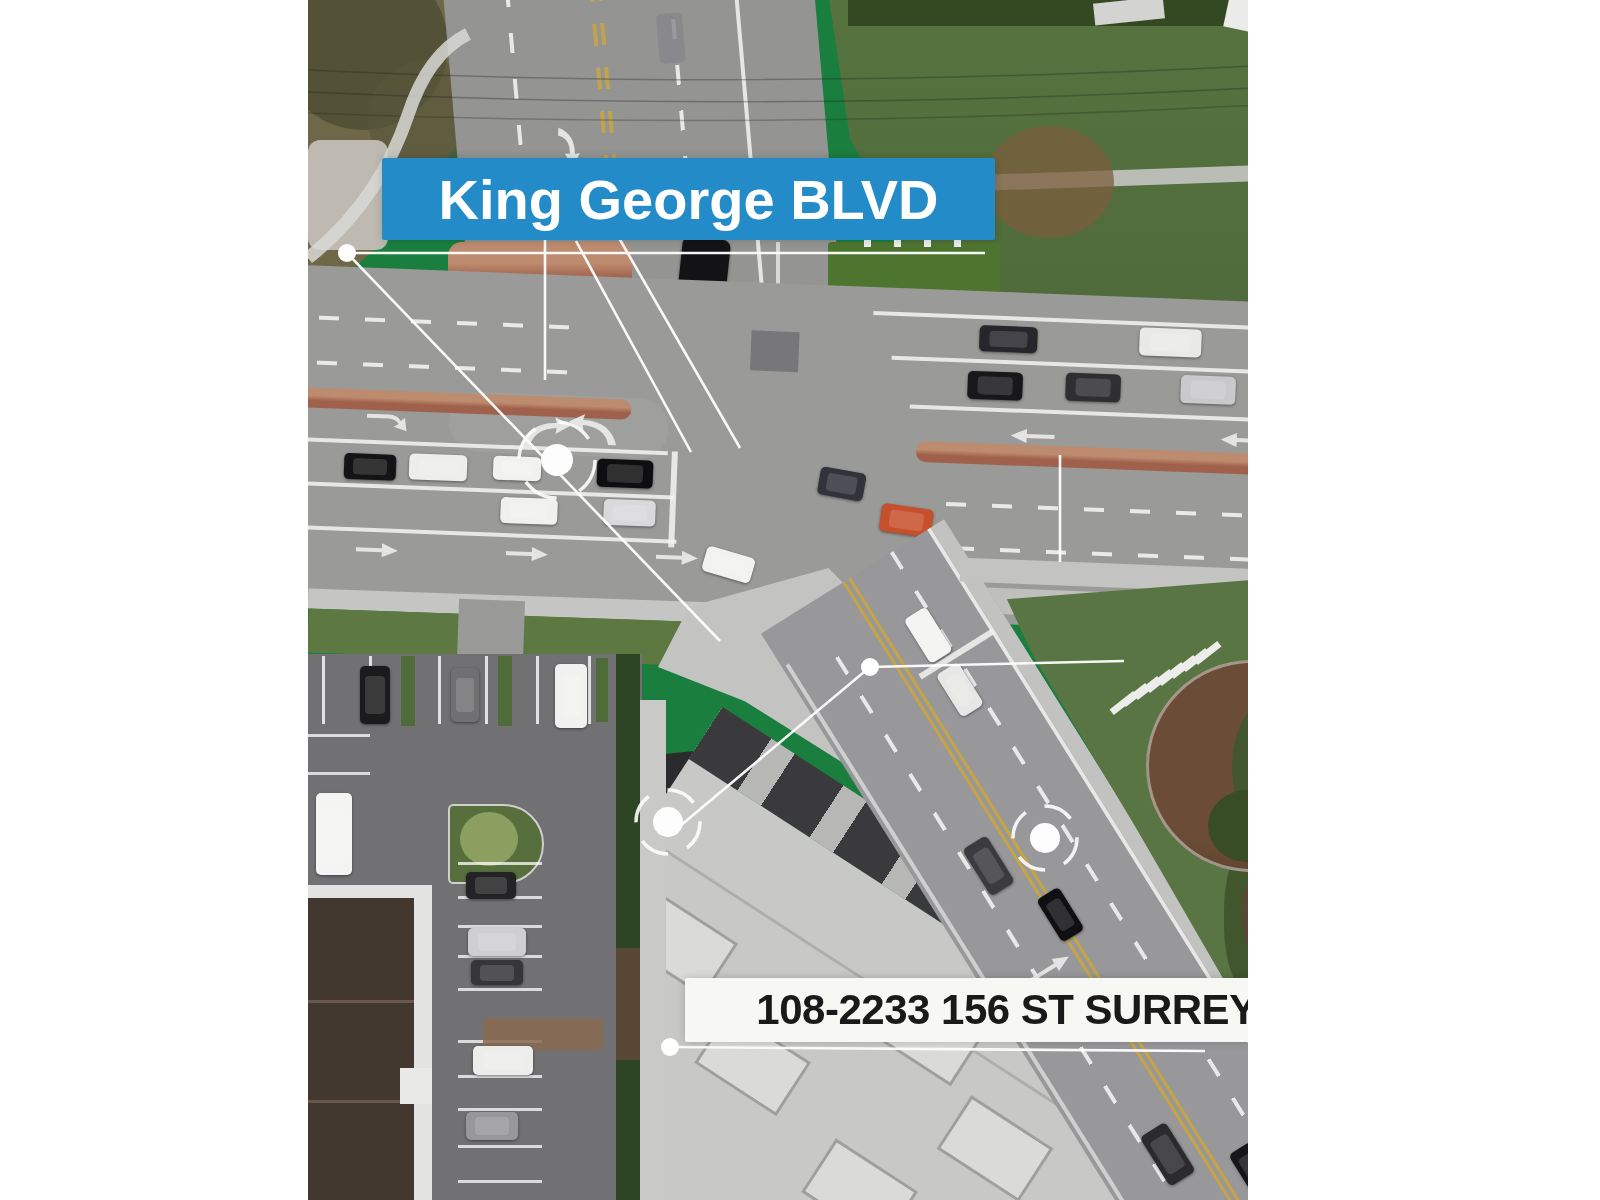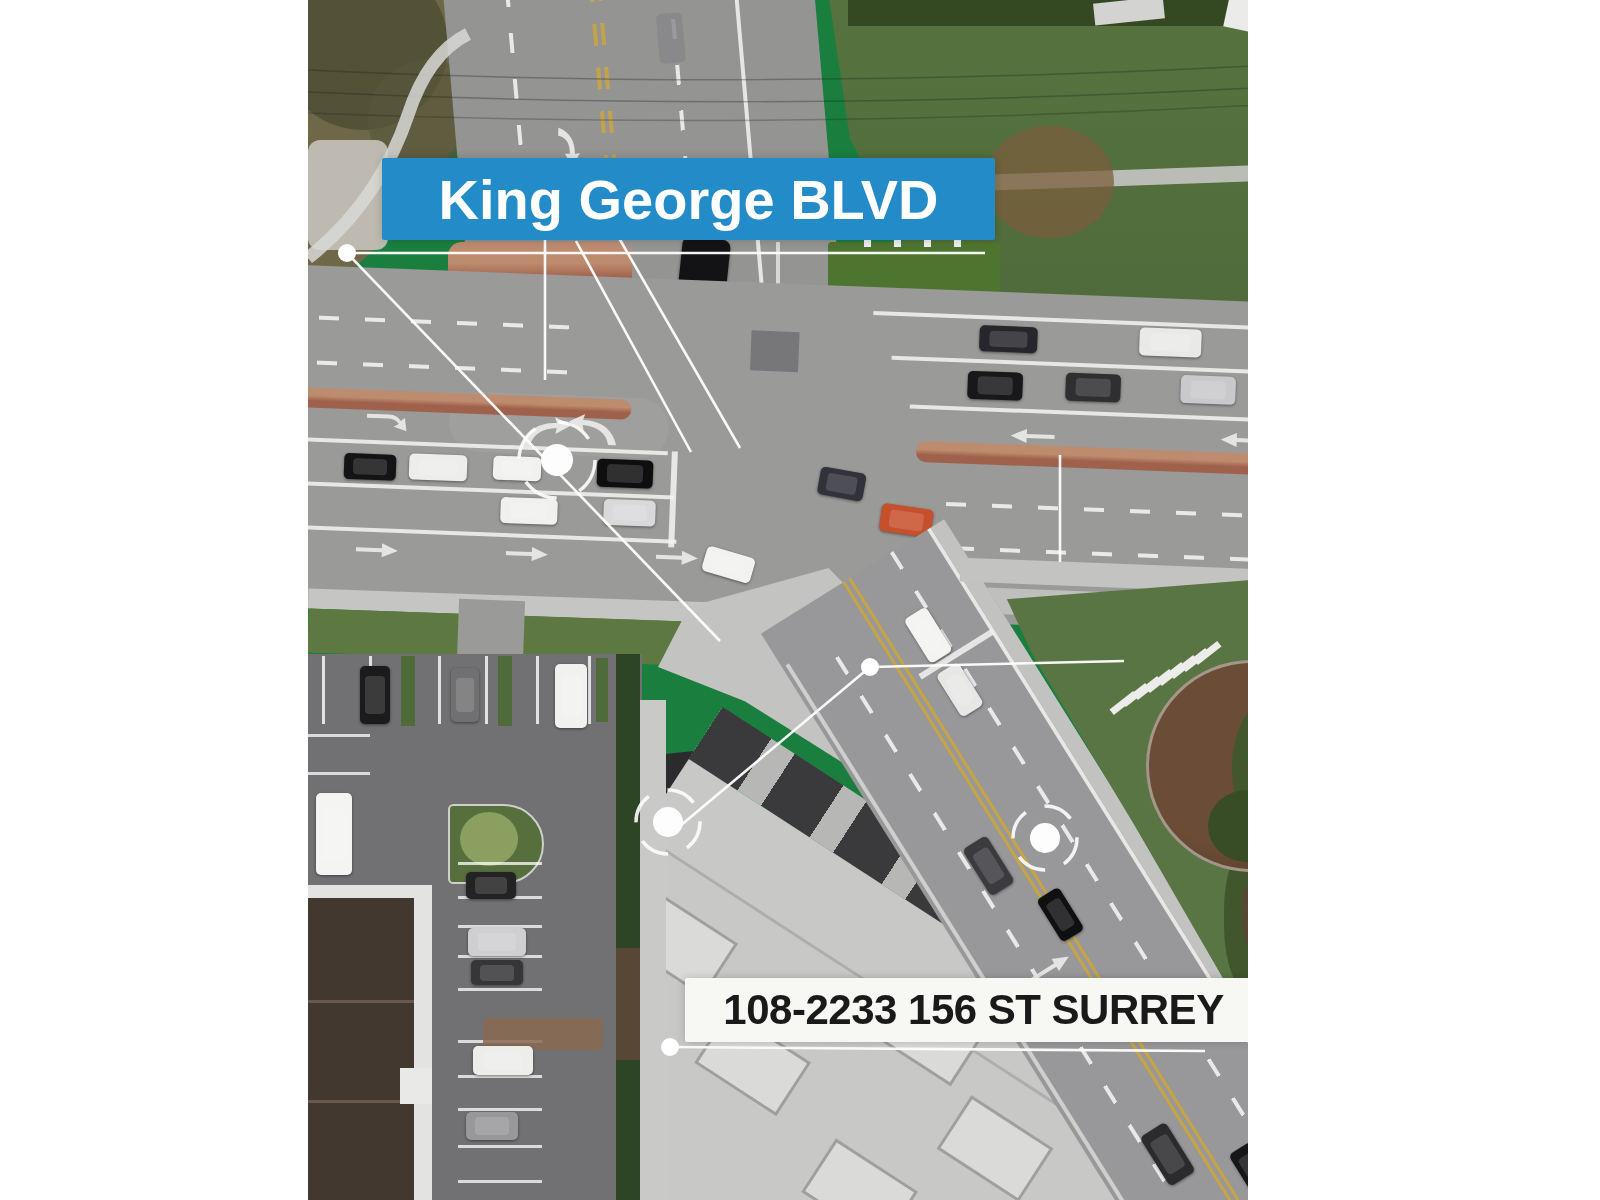--- a/index.html
+++ b/index.html
@@ -17,21 +17,21 @@
           background:repeating-linear-gradient(90deg,#fdfdfd 0 20px,transparent 20px 46px);opacity:.8;}
   .line-h{position:absolute;height:4px;background:#f4f4f2;opacity:.85;}
   .line-v{position:absolute;width:4px;background:#f4f4f2;opacity:.85;}
   .dash-v{position:absolute;width:4px;
           background:repeating-linear-gradient(180deg,#fdfdfd 0 20px,transparent 20px 46px);opacity:.8;}
   .ydash-v{position:absolute;width:4px;
           background:repeating-linear-gradient(180deg,var(--yellow-line,#c9a53e) 0 22px,transparent 22px 44px);opacity:.9;}
   .banner{position:absolute;display:flex;align-items:center;justify-content:center;
           font-weight:bold;border-radius:2px;box-shadow:0 0 8px rgba(0,0,0,.18);}
   .banner.blue{background:var(--banner-blue,#1e8ccd);color:var(--label-text-light,#fff);}
-  .banner.white{background:var(--banner-white,#f7f7f4);color:var(--label-text-dark,#191919);}
+  .banner.white{background:var(--banner-white,#f7f7f4);color:var(--label-text-dark,#191919);padding-left:33px;}
   .zebra i{position:absolute;width:7px;height:30px;background:#ececea;transform:rotate(52deg);}
   svg{display:block;}
 </style>
 </head>
 <body>
 
 <div class="stage">
   <div class="photo">
 
     <div class="abs" style="left:0;top:0;width:270px;height:330px;background:#6e6847;

